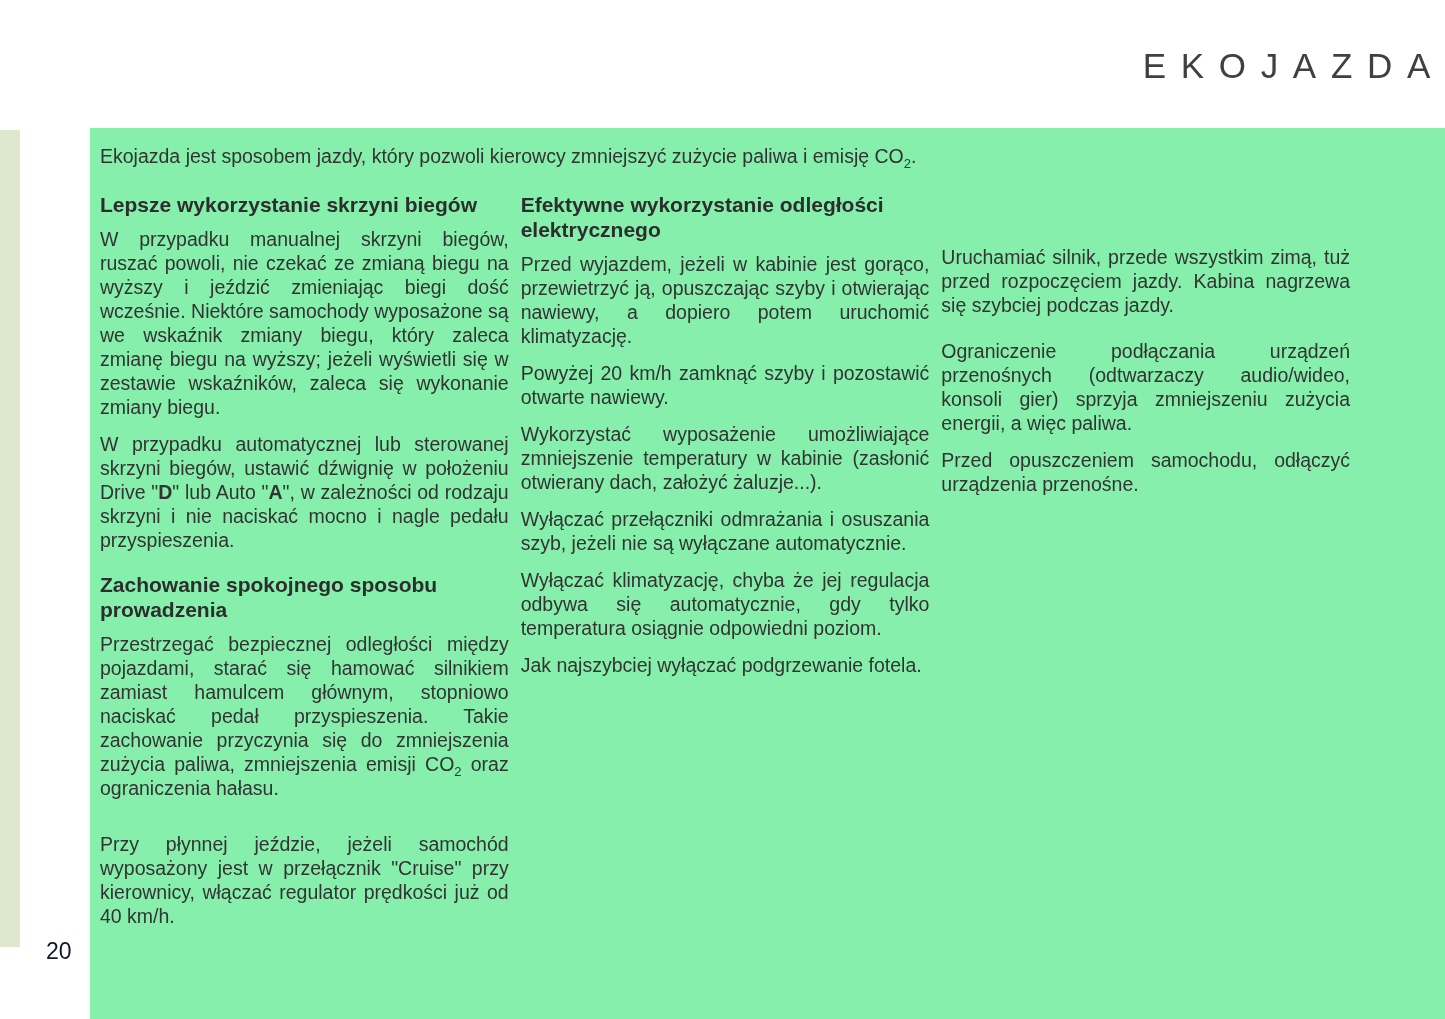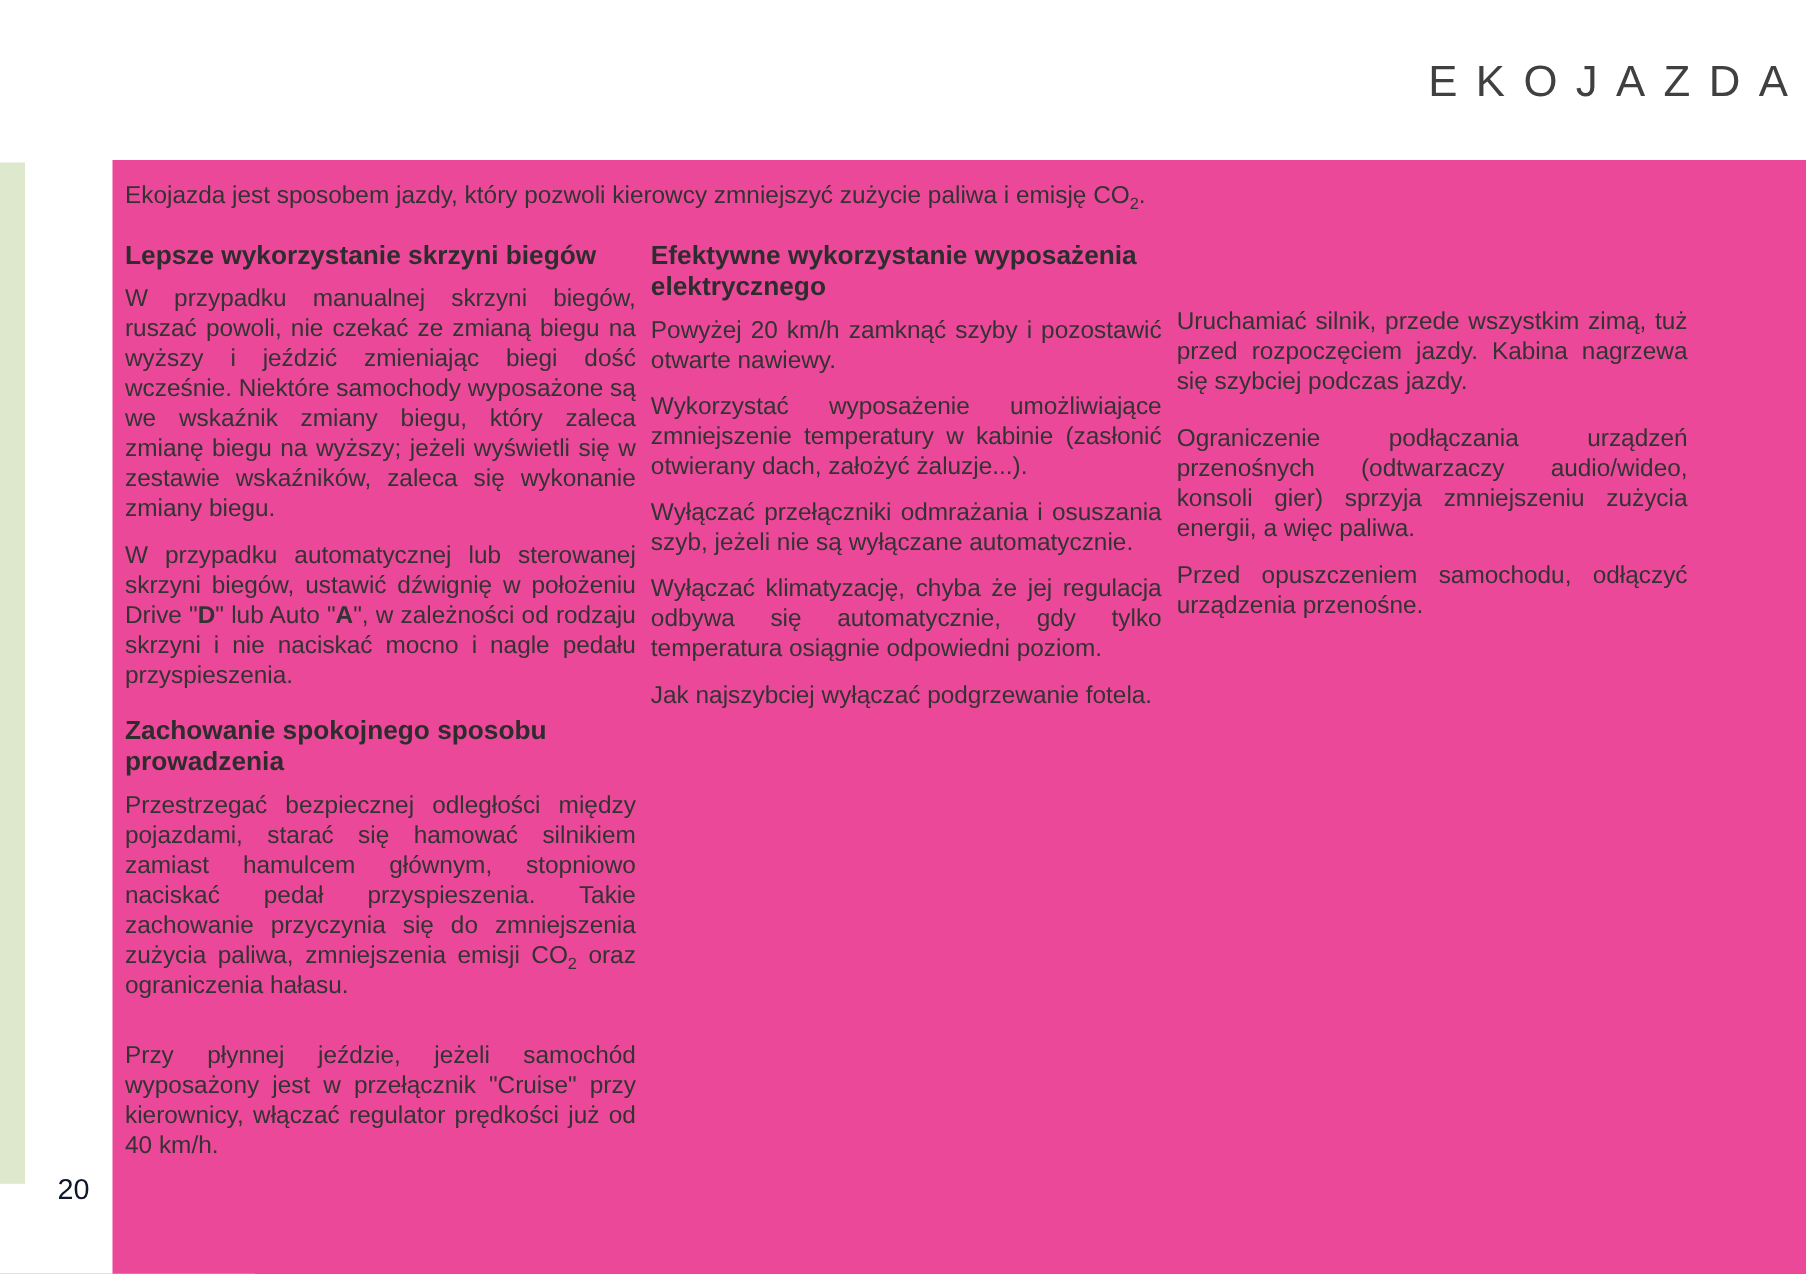--- a/index.html
+++ b/index.html
@@ -23,21 +23,21 @@
   }
   .side-strip {
     position: absolute;
     left: 0; top: 130px;
     width: 20px; height: 817px;
     background: #dde8cd;
   }
   .panel {
     position: absolute;
     left: 90px; top: 128px; right: 0; bottom: 0;
-    background: #ec4899;
+    background: #86efac;
     padding: 16px 95px 20px 10px;
   }
   .intro {
     font-size: 19.5px;
     line-height: 24px;
     margin: 0 0 24px 0;
     color: #333333;
   }
   sub { font-size: 13px; line-height: 0; }
   .columns { display: flex; gap: 12px; }
@@ -87,21 +87,22 @@
       <div class="col">
         <h2>Lepsze wykorzystanie skrzyni biegów</h2>
         <p>W przypadku manualnej skrzyni biegów, ruszać powoli, nie czekać ze zmianą biegu na wyższy i jeździć zmieniając biegi dość wcześnie. Niektóre samochody wyposażone są we wskaźnik zmiany biegu, który zaleca zmianę biegu na wyższy; jeżeli wyświetli się w zestawie wskaźników, zaleca się wykonanie zmiany biegu.</p>
         <p class="gap-t"><span>W przypadku automatycznej lub sterowanej skrzyni biegów, ustawić dźwignię w położeniu Drive "</span><b>D</b><span>" lub Auto "</span><b>A</b><span>", w zależności od rodzaju skrzyni i nie naciskać mocno i nagle pedału przyspieszenia.</span></p>
         <h2 class="spaced">Zachowanie spokojnego sposobu prowadzenia</h2>
         <p><span>Przestrzegać bezpiecznej odległości między pojazdami, starać się hamować silnikiem zamiast hamulcem głównym, stopniowo naciskać pedał przyspieszenia. Takie zachowanie przyczynia się do zmniejszenia zużycia paliwa, zmniejszenia emisji CO</span><sub>2</sub><span> oraz ograniczenia hałasu.</span></p>
         <p class="gap-t-lg">Przy płynnej jeździe, jeżeli samochód wyposażony jest w przełącznik "Cruise" przy kierownicy, włączać regulator prędkości już od 40 km/h.</p>
       </div>
 
       <div class="col">
-        <h2>Efektywne wykorzystanie wyposażenia elektrycznego</h2>
+        <h2>Efektywne wykorzystanie odległości elektrycznego</h2>
+        <p>Przed wyjazdem, jeżeli w kabinie jest gorąco, przewietrzyć ją, opuszczając szyby i otwierając nawiewy, a dopiero potem uruchomić klimatyzację.</p>
         <p>Powyżej 20 km/h zamknąć szyby i pozostawić otwarte nawiewy.</p>
         <p>Wykorzystać wyposażenie umożliwiające zmniejszenie temperatury w kabinie (zasłonić otwierany dach, założyć żaluzje...).</p>
         <p>Wyłączać przełączniki odmrażania i osuszania szyb, jeżeli nie są wyłączane automatycznie.</p>
         <p>Wyłączać klimatyzację, chyba że jej regulacja odbywa się automatycznie, gdy tylko temperatura osiągnie odpowiedni poziom.</p>
         <p>Jak najszybciej wyłączać podgrzewanie fotela.</p>
       </div>
 
       <div class="col col-pad">
         <p class="mb-md">Uruchamiać silnik, przede wszystkim zimą, tuż przed rozpoczęciem jazdy. Kabina nagrzewa się szybciej podczas jazdy.</p>
         <p>Ograniczenie podłączania urządzeń przenośnych (odtwarzaczy audio/wideo, konsoli gier) sprzyja zmniejszeniu zużycia energii, a więc paliwa.</p>

